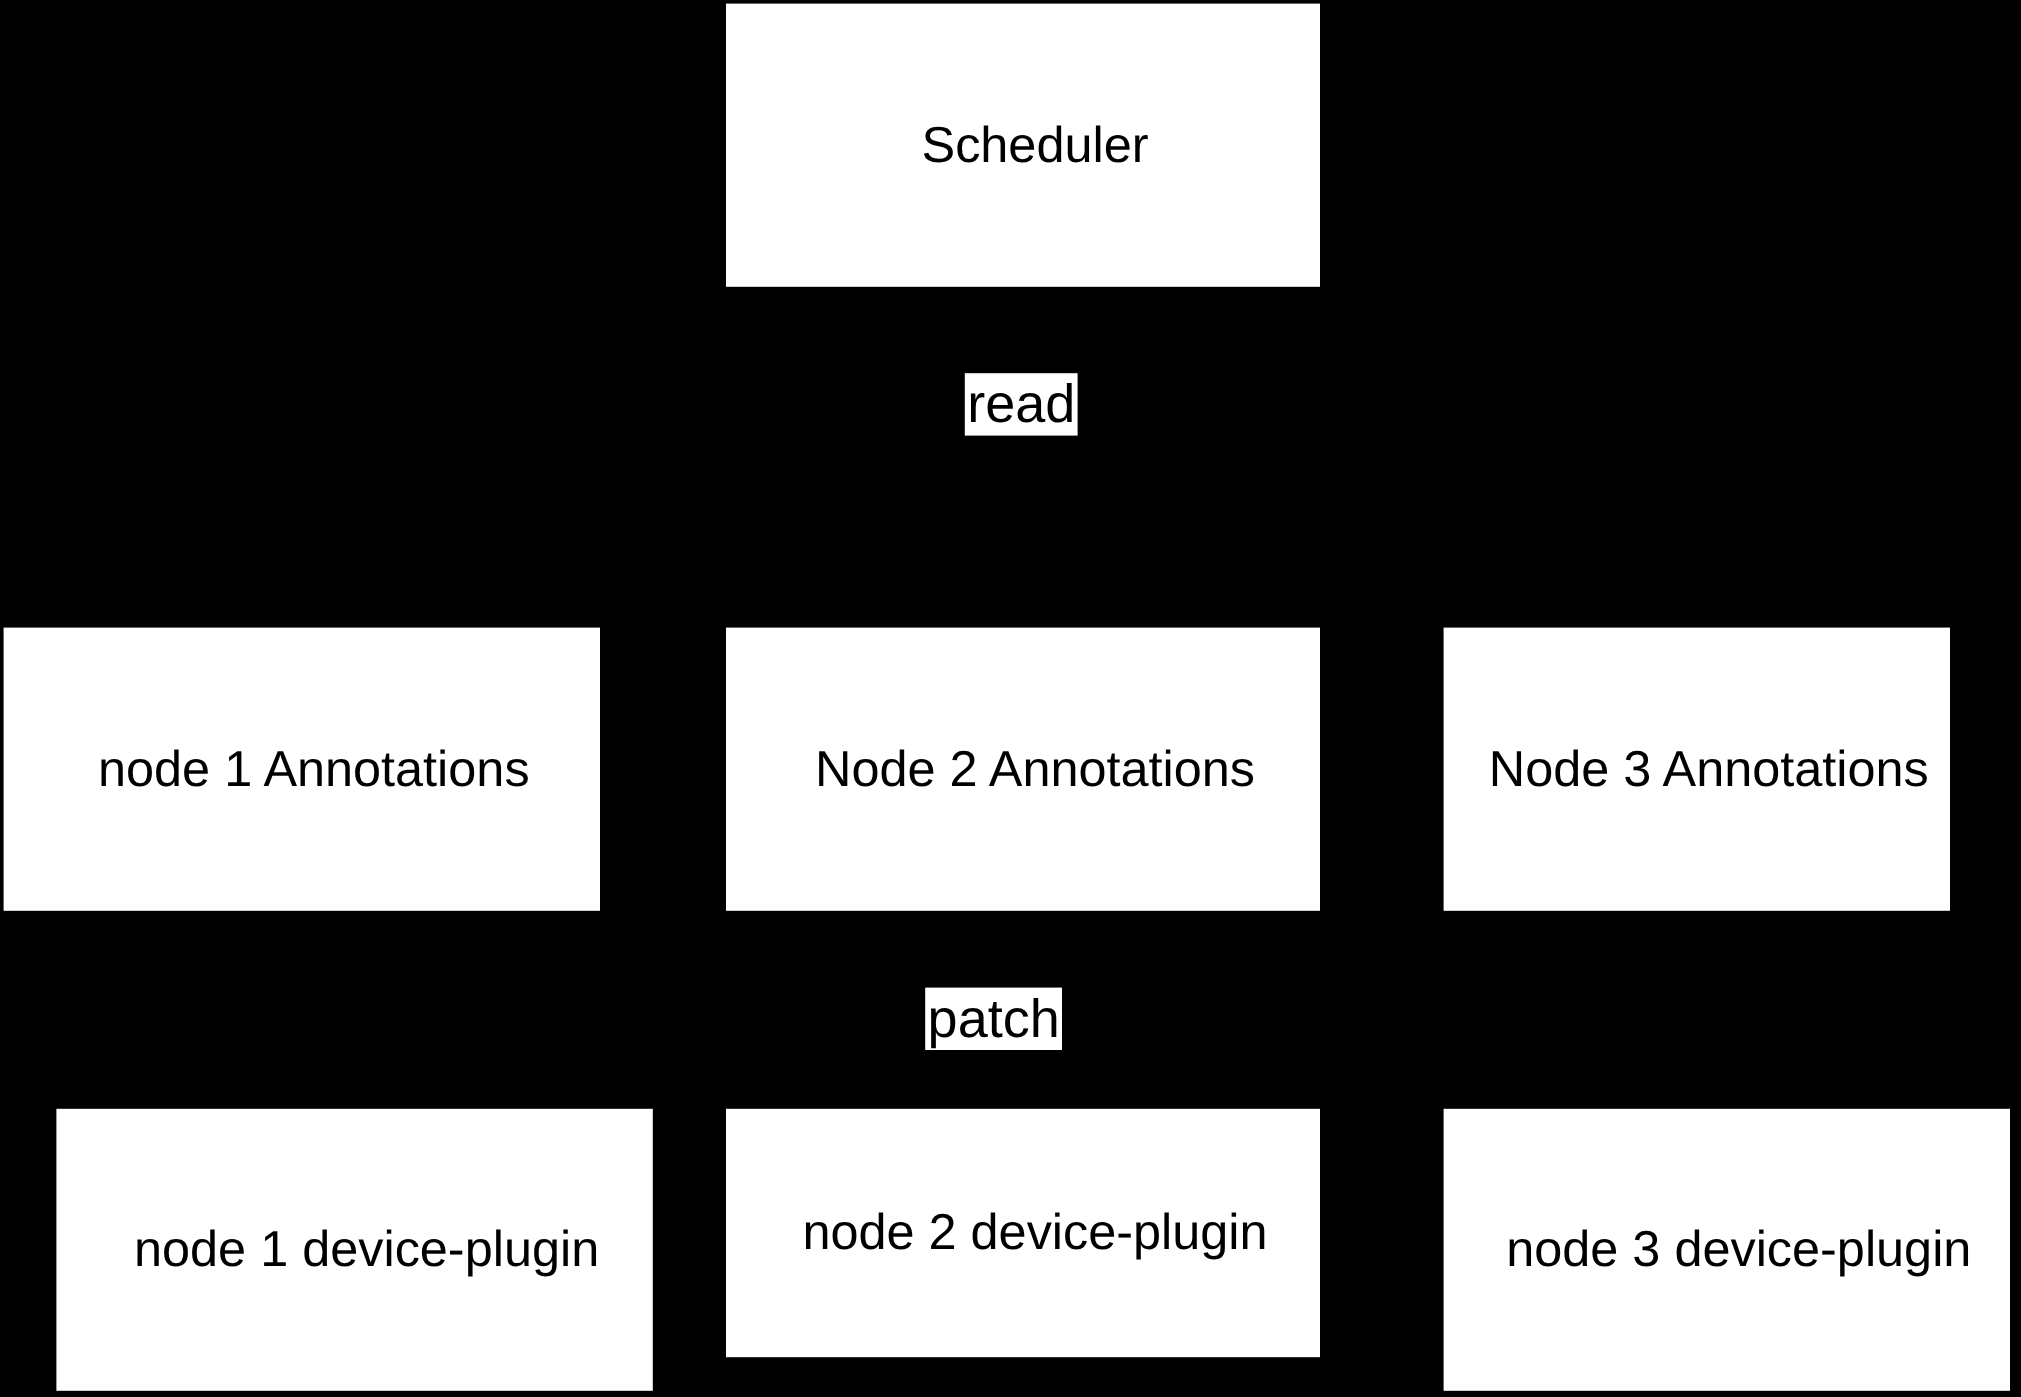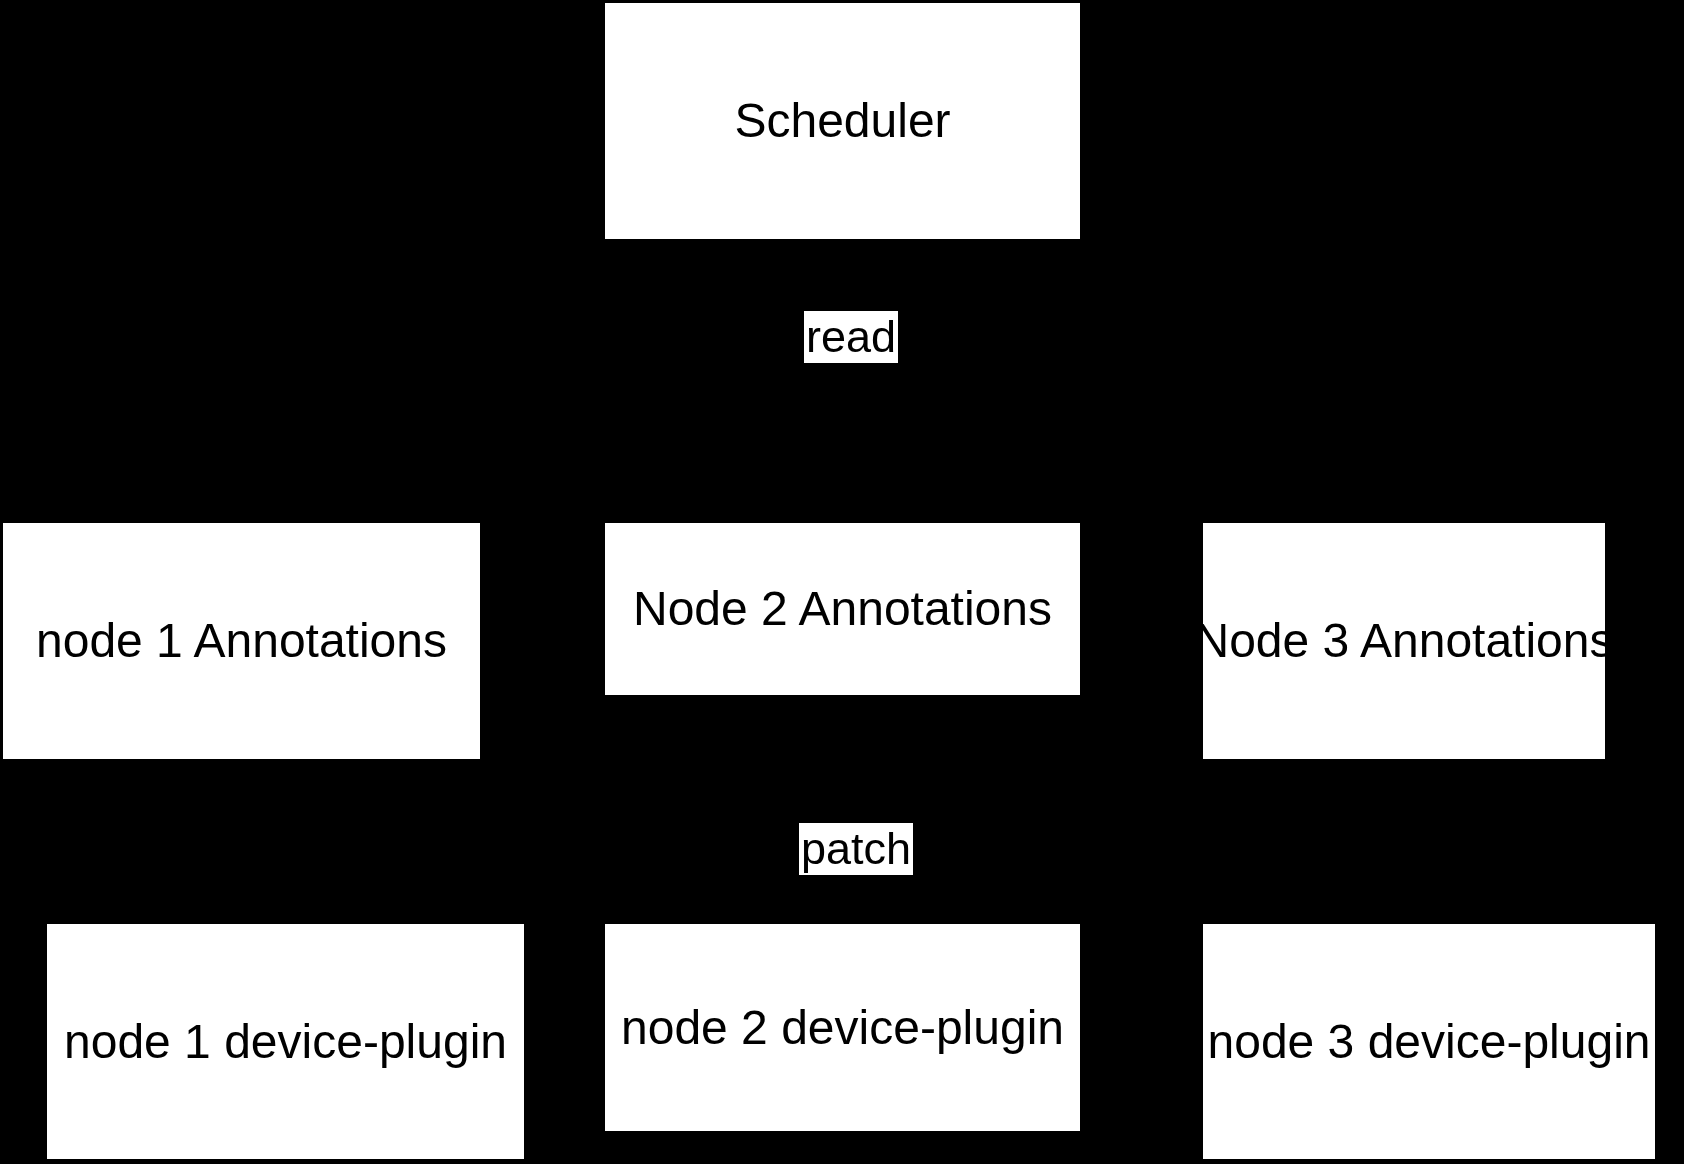--- a/index.html
+++ b/index.html
@@ -15,42 +15,43 @@
     overflow: hidden;
     font-family: "Liberation Sans", sans-serif;
     color: #000000;
   }
   .node {
     position: absolute;
     background: #ffffff;
     display: flex;
     align-items: center;
     justify-content: center;
-    font-size: 48px;
+    font-size: 42px;
     line-height: 1.15;
     white-space: nowrap;
     text-align: center;
+    padding-left: 20px;
   }
   .node-scheduler   { left: 605px;  top: 3px;   width: 475px; height: 236px; }
   .node-ann-1       { left: 3px;    top: 523px; width: 477px; height: 236px; }
-  .node-ann-2       { left: 605px;  top: 523px; width: 475px; height: 172px; }
+  .node-ann-2       { left: 605px;  top: 523px; width: 475px; height: 236px; }
   .node-ann-3       { left: 1203px; top: 523px; width: 402px; height: 236px; }
   .node-dev-1       { left: 3px;    top: 924px; width: 477px; height: 235px; margin-left: 44px; }
   .node-dev-2       { left: 605px;  top: 924px; width: 475px; height: 207px; }
   .node-dev-3       { left: 1203px; top: 924px; width: 452px; height: 235px; }
   .edge-label {
     position: absolute;
     background: #ffffff;
     font-size: 45px;
     line-height: 52px;
     padding: 0 2px;
     white-space: nowrap;
   }
   .edge-label-read  { left: 804px; top: 311px; }
-  .edge-label-patch { left: 771px; top: 823px; margin-left: 28px; }
+  .edge-label-patch { left: 771px; top: 823px; }
 </style>
 </head>
 <body>
 
 <div class="canvas">
 
   <div class="node node-scheduler">Scheduler</div>
 
   <div class="edge-label edge-label-read">read</div>
 

